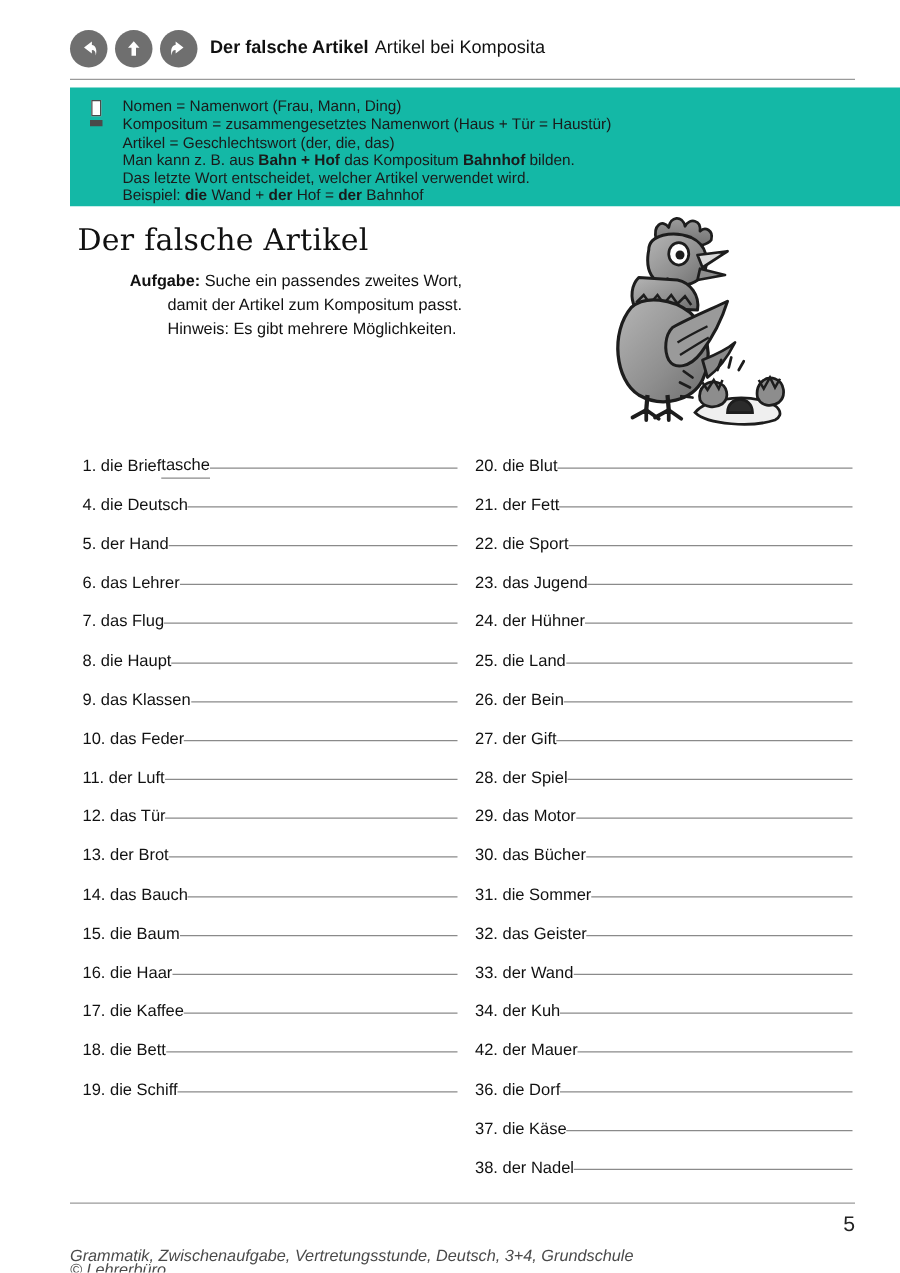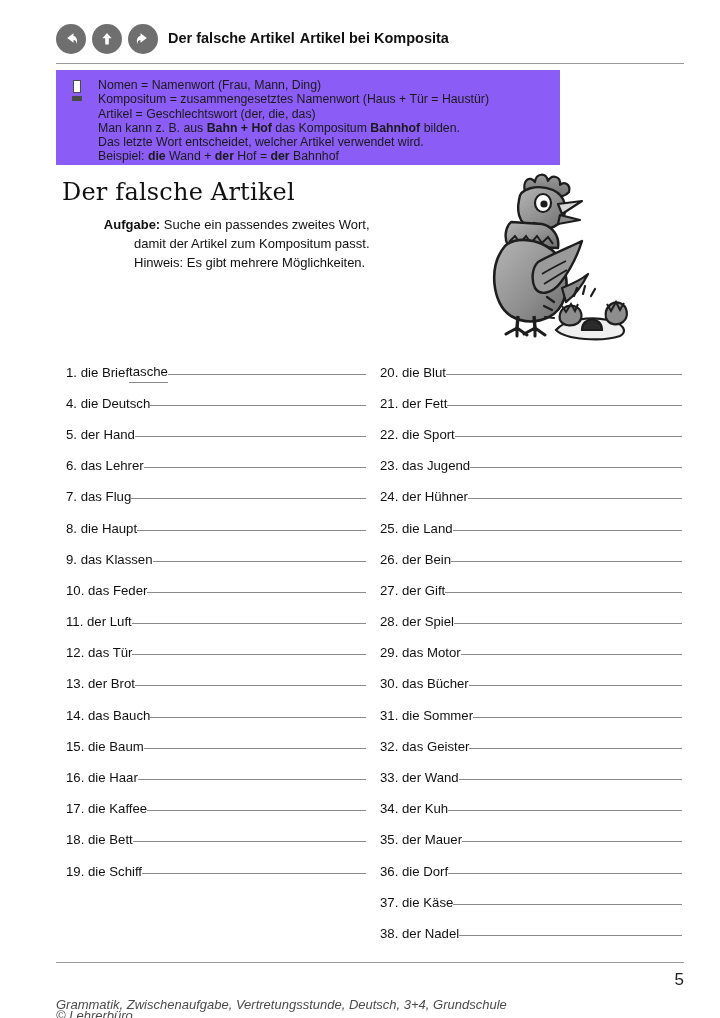--- a/index.html
+++ b/index.html
@@ -53,40 +53,40 @@
     position: absolute;
     left: 112px;
     top: 6px;
     white-space: nowrap;
     font-size: 14.5px;
   }
   .header-title .strong {
     font-weight: bold;
   }
   .header-title .sub {
-    font-weight: bold;
+    font-weight: normal;
     margin-left: 5px;
   }
   .header-rule {
     position: absolute;
     left: 56px;
     top: 63px;
     width: 628px;
     height: 1px;
     background: #9a9a9a;
   }
 
   
   .infobox {
     position: absolute;
     left: 56px;
     top: 70px;
-    width: 504px;
+    width: 664px;
     height: 95px;
-    background: #8b5cf6;
+    background: #14b8a6;
     box-sizing: border-box;
     padding-left: 17px;
   }
   .infobox .excl {
     position: absolute;
     left: 14px;
     top: 10px;
     width: 14px;
     height: 22px;
   }
@@ -463,21 +463,21 @@
         </div>
         <div class="item">
           <span class="txt">33. der Wand</span>
           <span class="rule"></span>
         </div>
         <div class="item">
           <span class="txt">34. der Kuh</span>
           <span class="rule"></span>
         </div>
         <div class="item">
-          <span class="txt">35. der Mauer</span>
+          <span class="txt">42. der Mauer</span>
           <span class="rule"></span>
         </div>
         <div class="item">
           <span class="txt">36. die Dorf</span>
           <span class="rule"></span>
         </div>
         <div class="item">
           <span class="txt">37. die Käse</span>
           <span class="rule"></span>
         </div>

